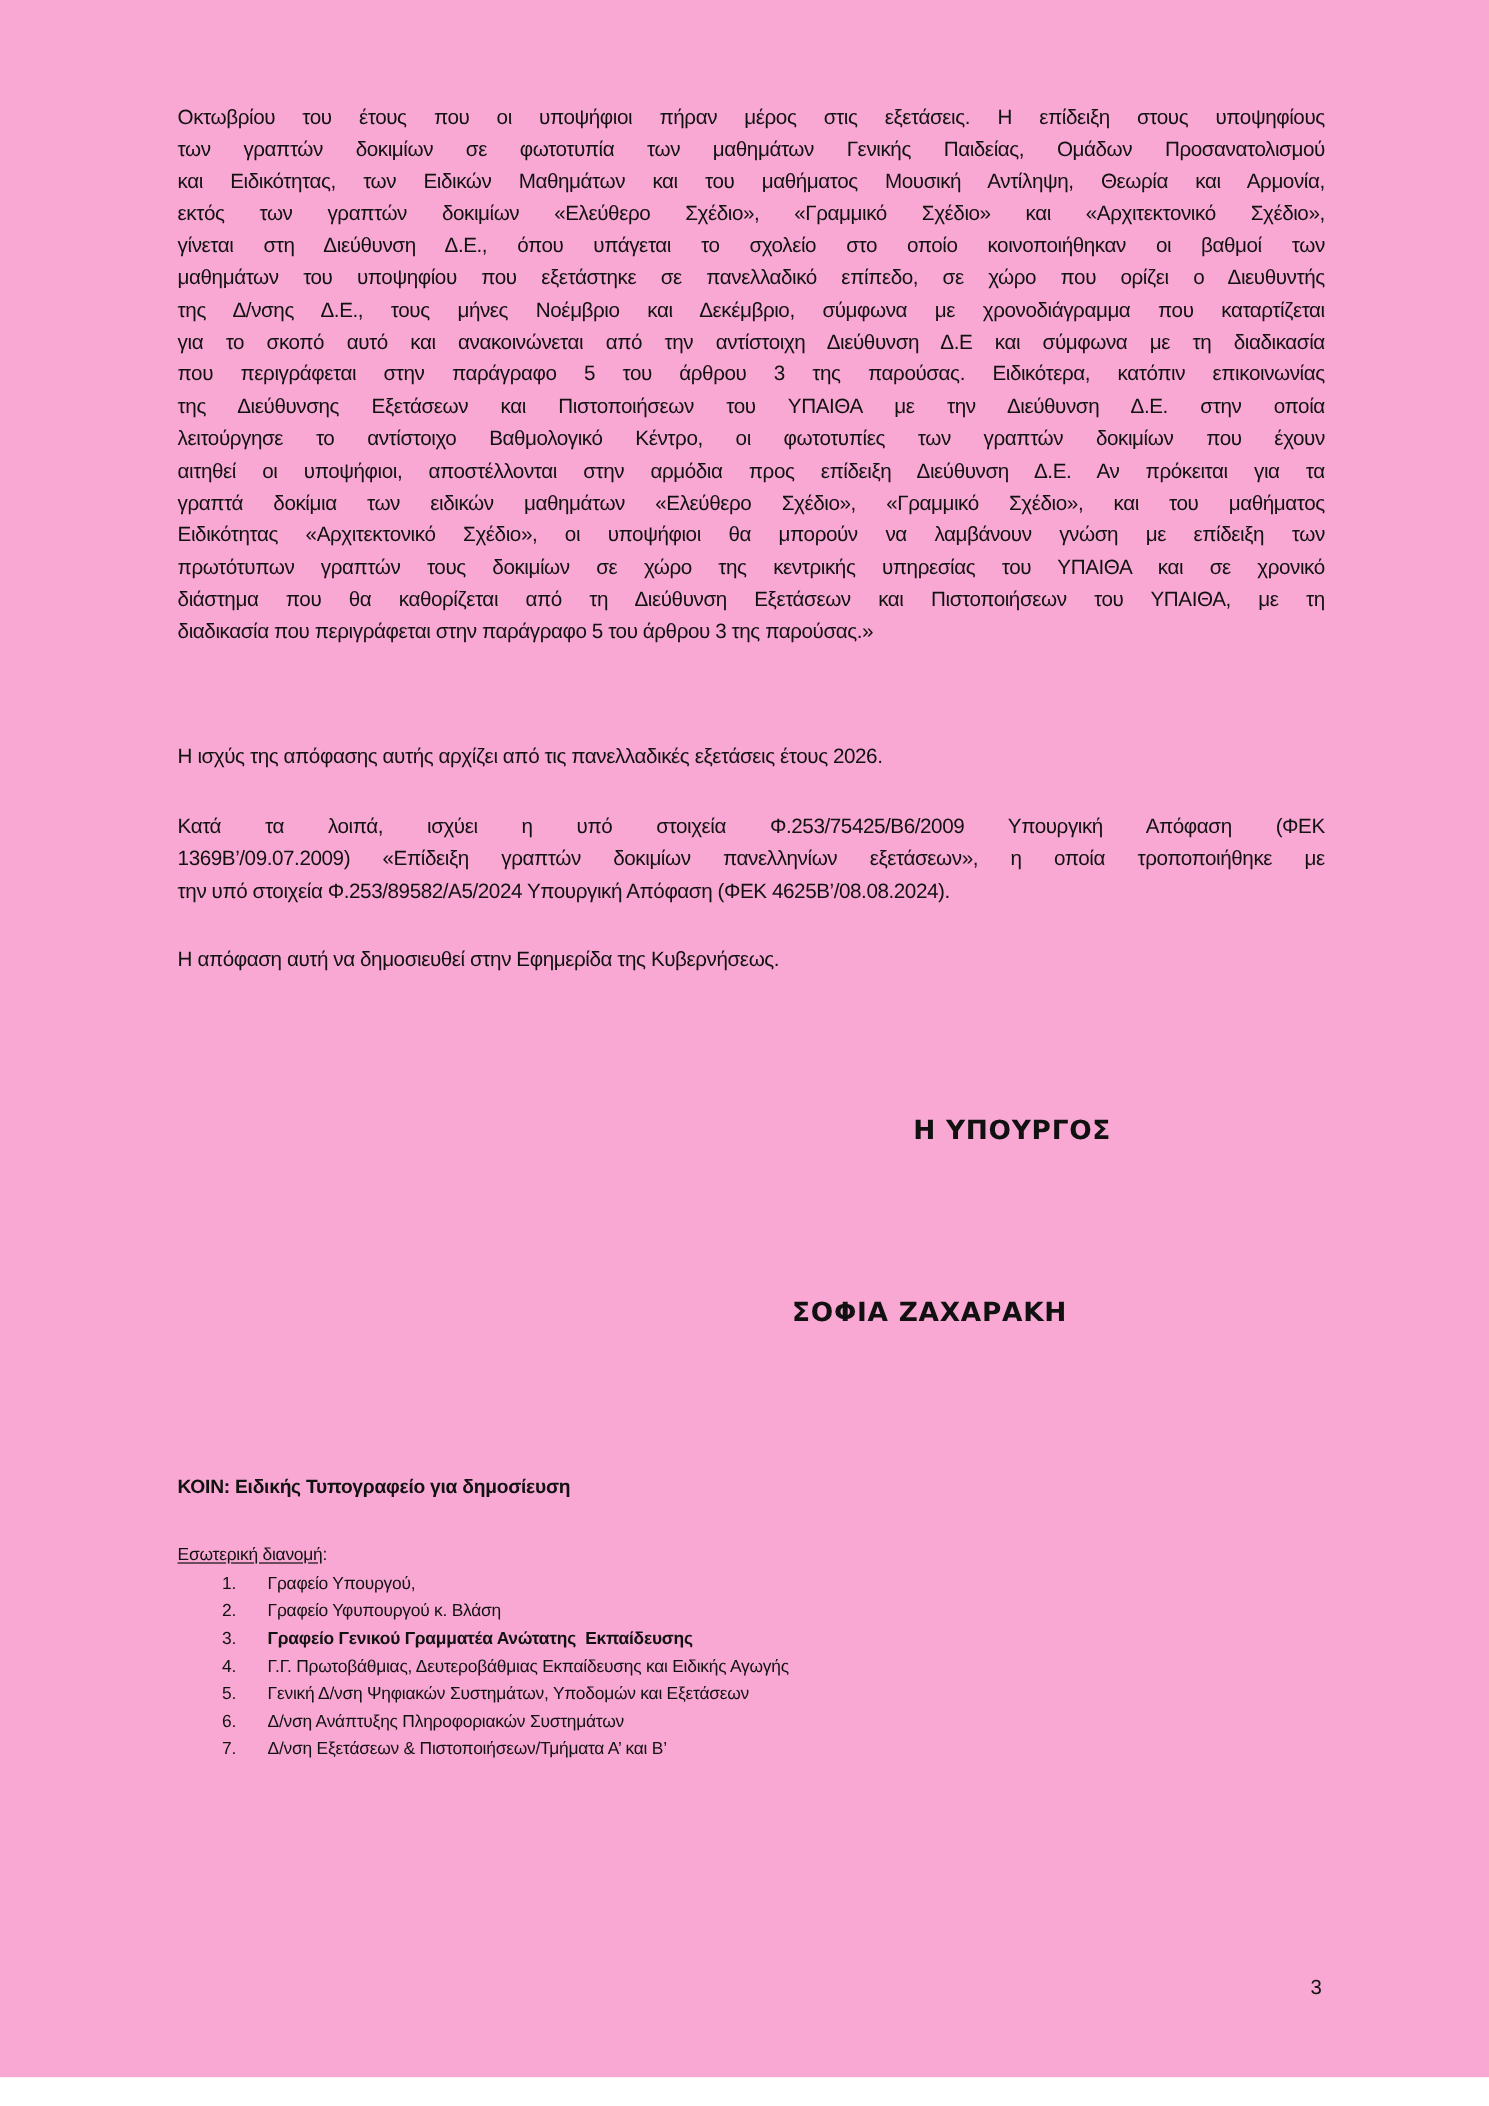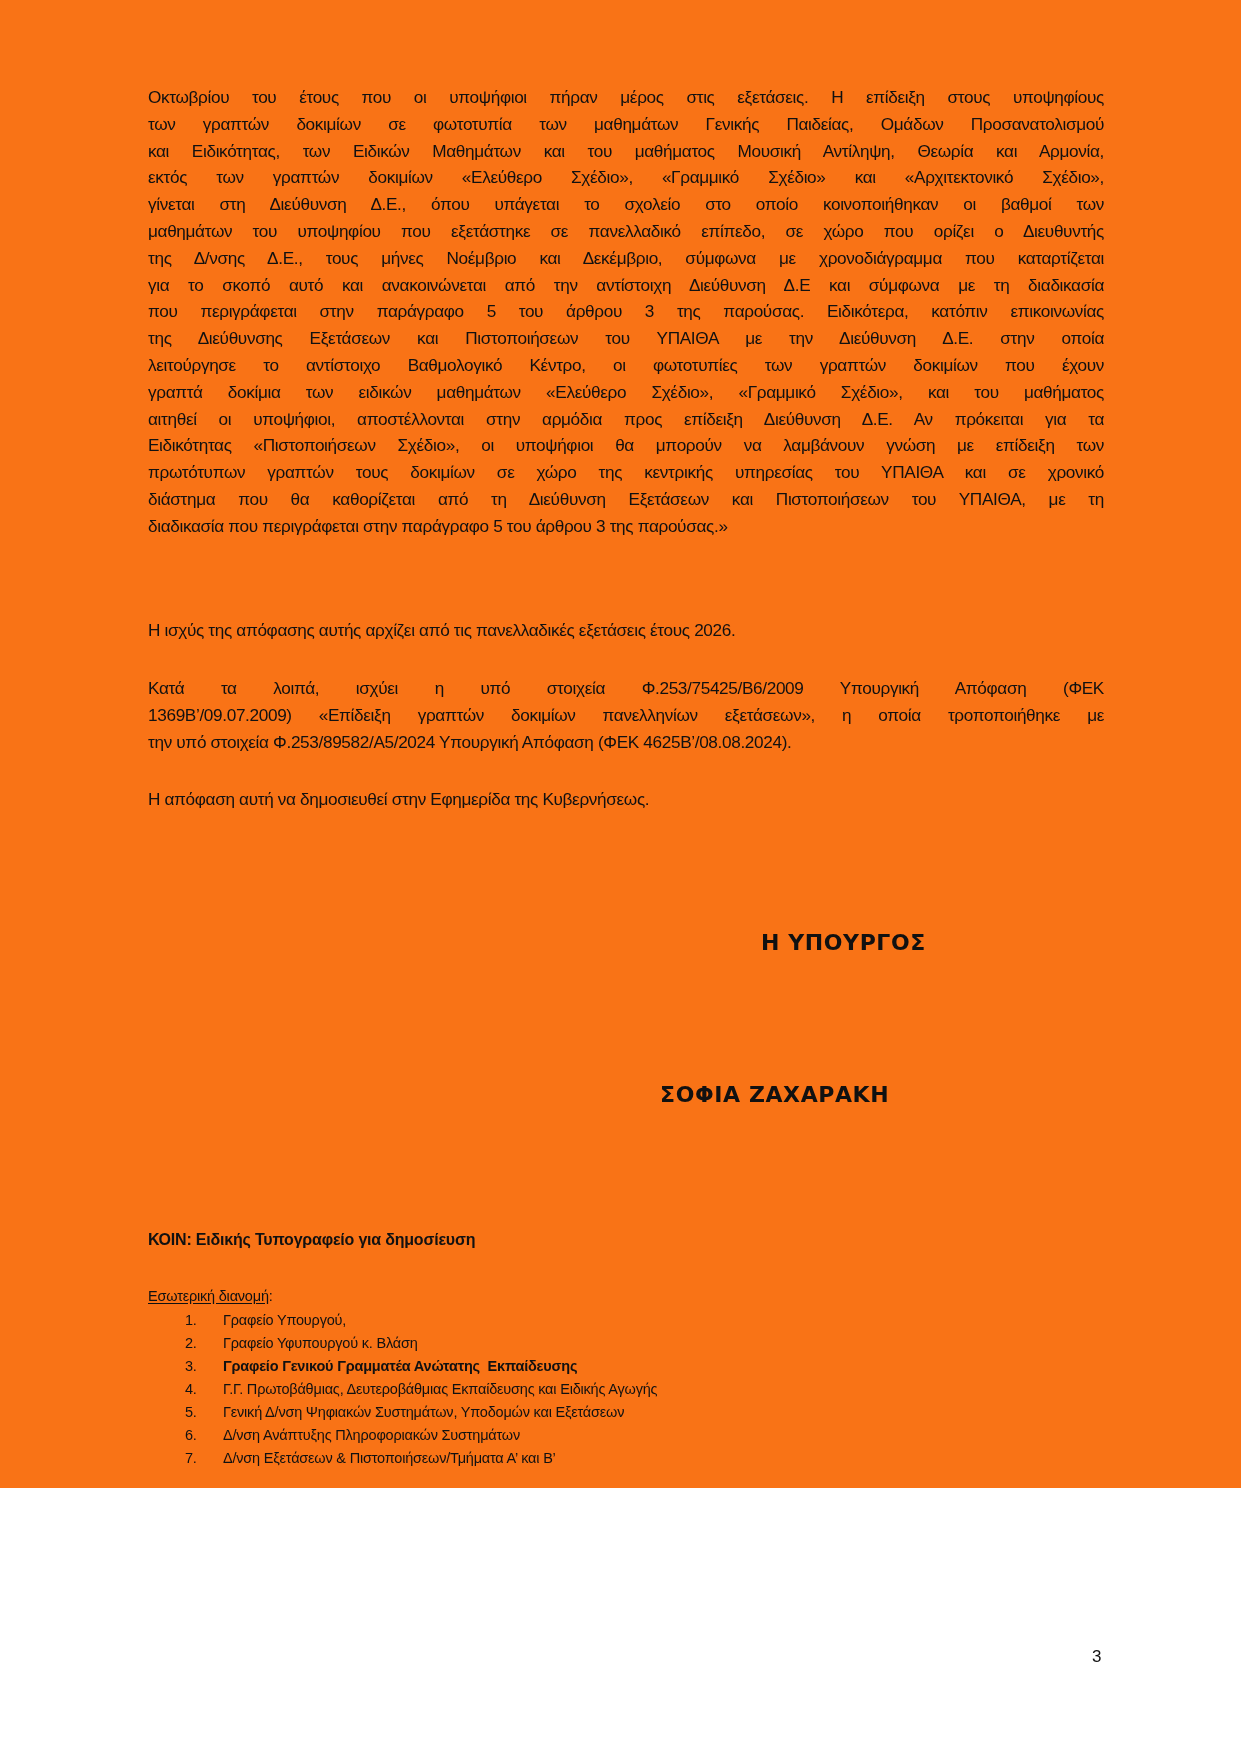--- a/index.html
+++ b/index.html
@@ -12,22 +12,22 @@
       height: 1755px;
       position: relative;
       overflow: hidden;
       color: #111111;
       font-family: "Liberation Sans", "DejaVu Sans", sans-serif;
     }
     .page {
       position: absolute;
       left: 0; top: 0;
       width: 1241px;
-      height: 1488px;
-      background: #f97316;
+      height: 1731px;
+      background: #f9a8d4;
     }
     .body-text {
       position: absolute;
       left: 148px;
       width: 956px;
       font-size: 17.2px;
       line-height: 26.8px;
       text-align: justify;
       letter-spacing: -0.35px;
       word-spacing: 0px;
@@ -129,23 +129,23 @@
     <span class="line">των γραπτών δοκιμίων σε φωτοτυπία των μαθημάτων Γενικής Παιδείας, Ομάδων Προσανατολισμού</span>
     <span class="line">και Ειδικότητας, των Ειδικών Μαθημάτων και του μαθήματος Μουσική Αντίληψη, Θεωρία και Αρμονία,</span>
     <span class="line">εκτός των γραπτών δοκιμίων «Ελεύθερο Σχέδιο», «Γραμμικό Σχέδιο» και «Αρχιτεκτονικό Σχέδιο»,</span>
     <span class="line">γίνεται στη Διεύθυνση Δ.Ε., όπου υπάγεται το σχολείο στο οποίο κοινοποιήθηκαν οι βαθμοί των</span>
     <span class="line">μαθημάτων του υποψηφίου που εξετάστηκε σε πανελλαδικό επίπεδο, σε χώρο που ορίζει ο Διευθυντής</span>
     <span class="line">της Δ/νσης Δ.Ε., τους μήνες Νοέμβριο και Δεκέμβριο, σύμφωνα με χρονοδιάγραμμα που καταρτίζεται</span>
     <span class="line">για το σκοπό αυτό και ανακοινώνεται από την αντίστοιχη Διεύθυνση Δ.Ε και σύμφωνα με τη διαδικασία</span>
     <span class="line">που περιγράφεται στην παράγραφο 5 του άρθρου 3 της παρούσας. Ειδικότερα, κατόπιν επικοινωνίας</span>
     <span class="line">της Διεύθυνσης Εξετάσεων και Πιστοποιήσεων του ΥΠΑΙΘΑ με την Διεύθυνση Δ.Ε. στην οποία</span>
     <span class="line">λειτούργησε το αντίστοιχο Βαθμολογικό Κέντρο, οι φωτοτυπίες των γραπτών δοκιμίων που έχουν</span>
+    <span class="line">αιτηθεί οι υποψήφιοι, αποστέλλονται στην αρμόδια προς επίδειξη Διεύθυνση Δ.Ε. Αν πρόκειται για τα</span>
     <span class="line">γραπτά δοκίμια των ειδικών μαθημάτων «Ελεύθερο Σχέδιο», «Γραμμικό Σχέδιο», και του μαθήματος</span>
-    <span class="line">αιτηθεί οι υποψήφιοι, αποστέλλονται στην αρμόδια προς επίδειξη Διεύθυνση Δ.Ε. Αν πρόκειται για τα</span>
-    <span class="line">Ειδικότητας «Πιστοποιήσεων Σχέδιο», οι υποψήφιοι θα μπορούν να λαμβάνουν γνώση με επίδειξη των</span>
+    <span class="line">Ειδικότητας «Αρχιτεκτονικό Σχέδιο», οι υποψήφιοι θα μπορούν να λαμβάνουν γνώση με επίδειξη των</span>
     <span class="line">πρωτότυπων γραπτών τους δοκιμίων σε χώρο της κεντρικής υπηρεσίας του ΥΠΑΙΘΑ και σε χρονικό</span>
     <span class="line">διάστημα που θα καθορίζεται από τη Διεύθυνση Εξετάσεων και Πιστοποιήσεων του ΥΠΑΙΘΑ, με τη</span>
     <span class="line last">διαδικασία που περιγράφεται στην παράγραφο 5 του άρθρου 3 της παρούσας.»</span>
   </div>
 
   <div class="para" style="top:617px;">
     <span class="line last">Η ισχύς της απόφασης αυτής αρχίζει από τις πανελλαδικές εξετάσεις έτους 2026.</span>
   </div>
 
   <div class="para" style="top:675px;">

